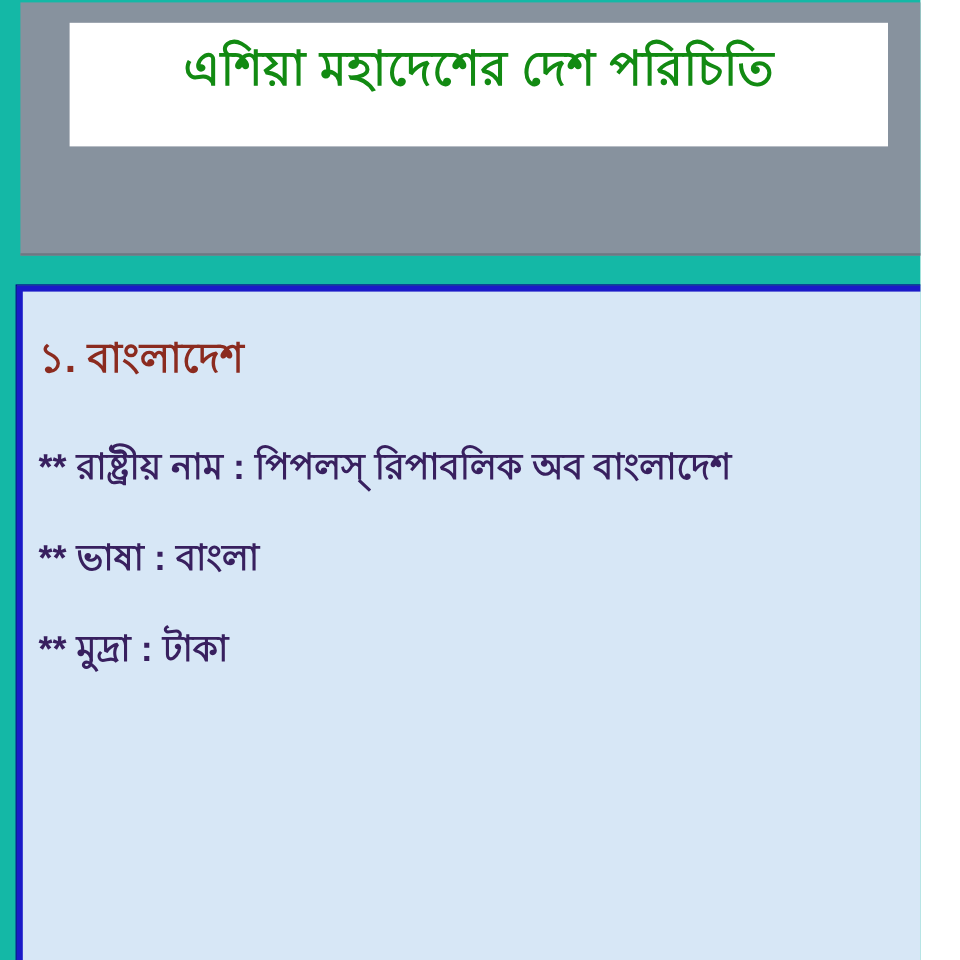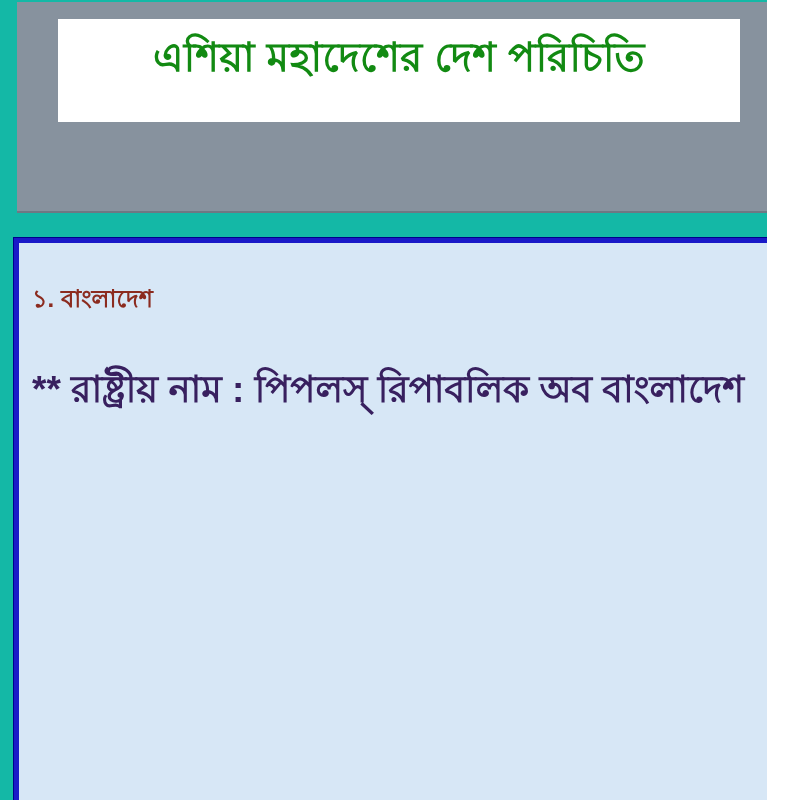--- a/index.html
+++ b/index.html
@@ -53,28 +53,28 @@
     position: absolute;
     left: 14px; top: 238px;
     width: 767px; height: 600px;
     background: var(--card-bg);
     border: 5px solid var(--card-border);
     outline: 1px solid var(--card-border-dark);
     padding: 30px 18px 0 13px;
   }
   .section-heading {
     color: var(--heading-text);
-    font-size: 24px;
+    font-size: 34px;
     font-weight: bold;
     line-height: 48px;
     margin-top: 2px;
   }
   .fact-line {
     color: var(--body-text);
-    font-size: 37px;
+    font-size: 30px;
     font-weight: bold;
     line-height: 42px;
     margin-top: 34px;
     white-space: nowrap;
   }
   .fact-line:first-of-type {
     margin-top: 46px;
   }
 </style>
 </head>
@@ -85,15 +85,17 @@
   <div class="banner">
     <div class="title-box">
       <span class="page-title">এশিয়া মহাদেশের দেশ পরিচিতি</span>
     </div>
   </div>
 
   <div class="content-card">
     <div class="section-heading">১. বাংলাদেশ</div>
 
     <p class="fact-line">** রাষ্ট্রীয় নাম : পিপলস্ রিপাবলিক অব বাংলাদেশ</p>
+    <p class="fact-line">** ভাষা : বাংলা</p>
+    <p class="fact-line">** মুদ্রা : টাকা</p>
   </div>
 
 </div>
 
 </body></html>

